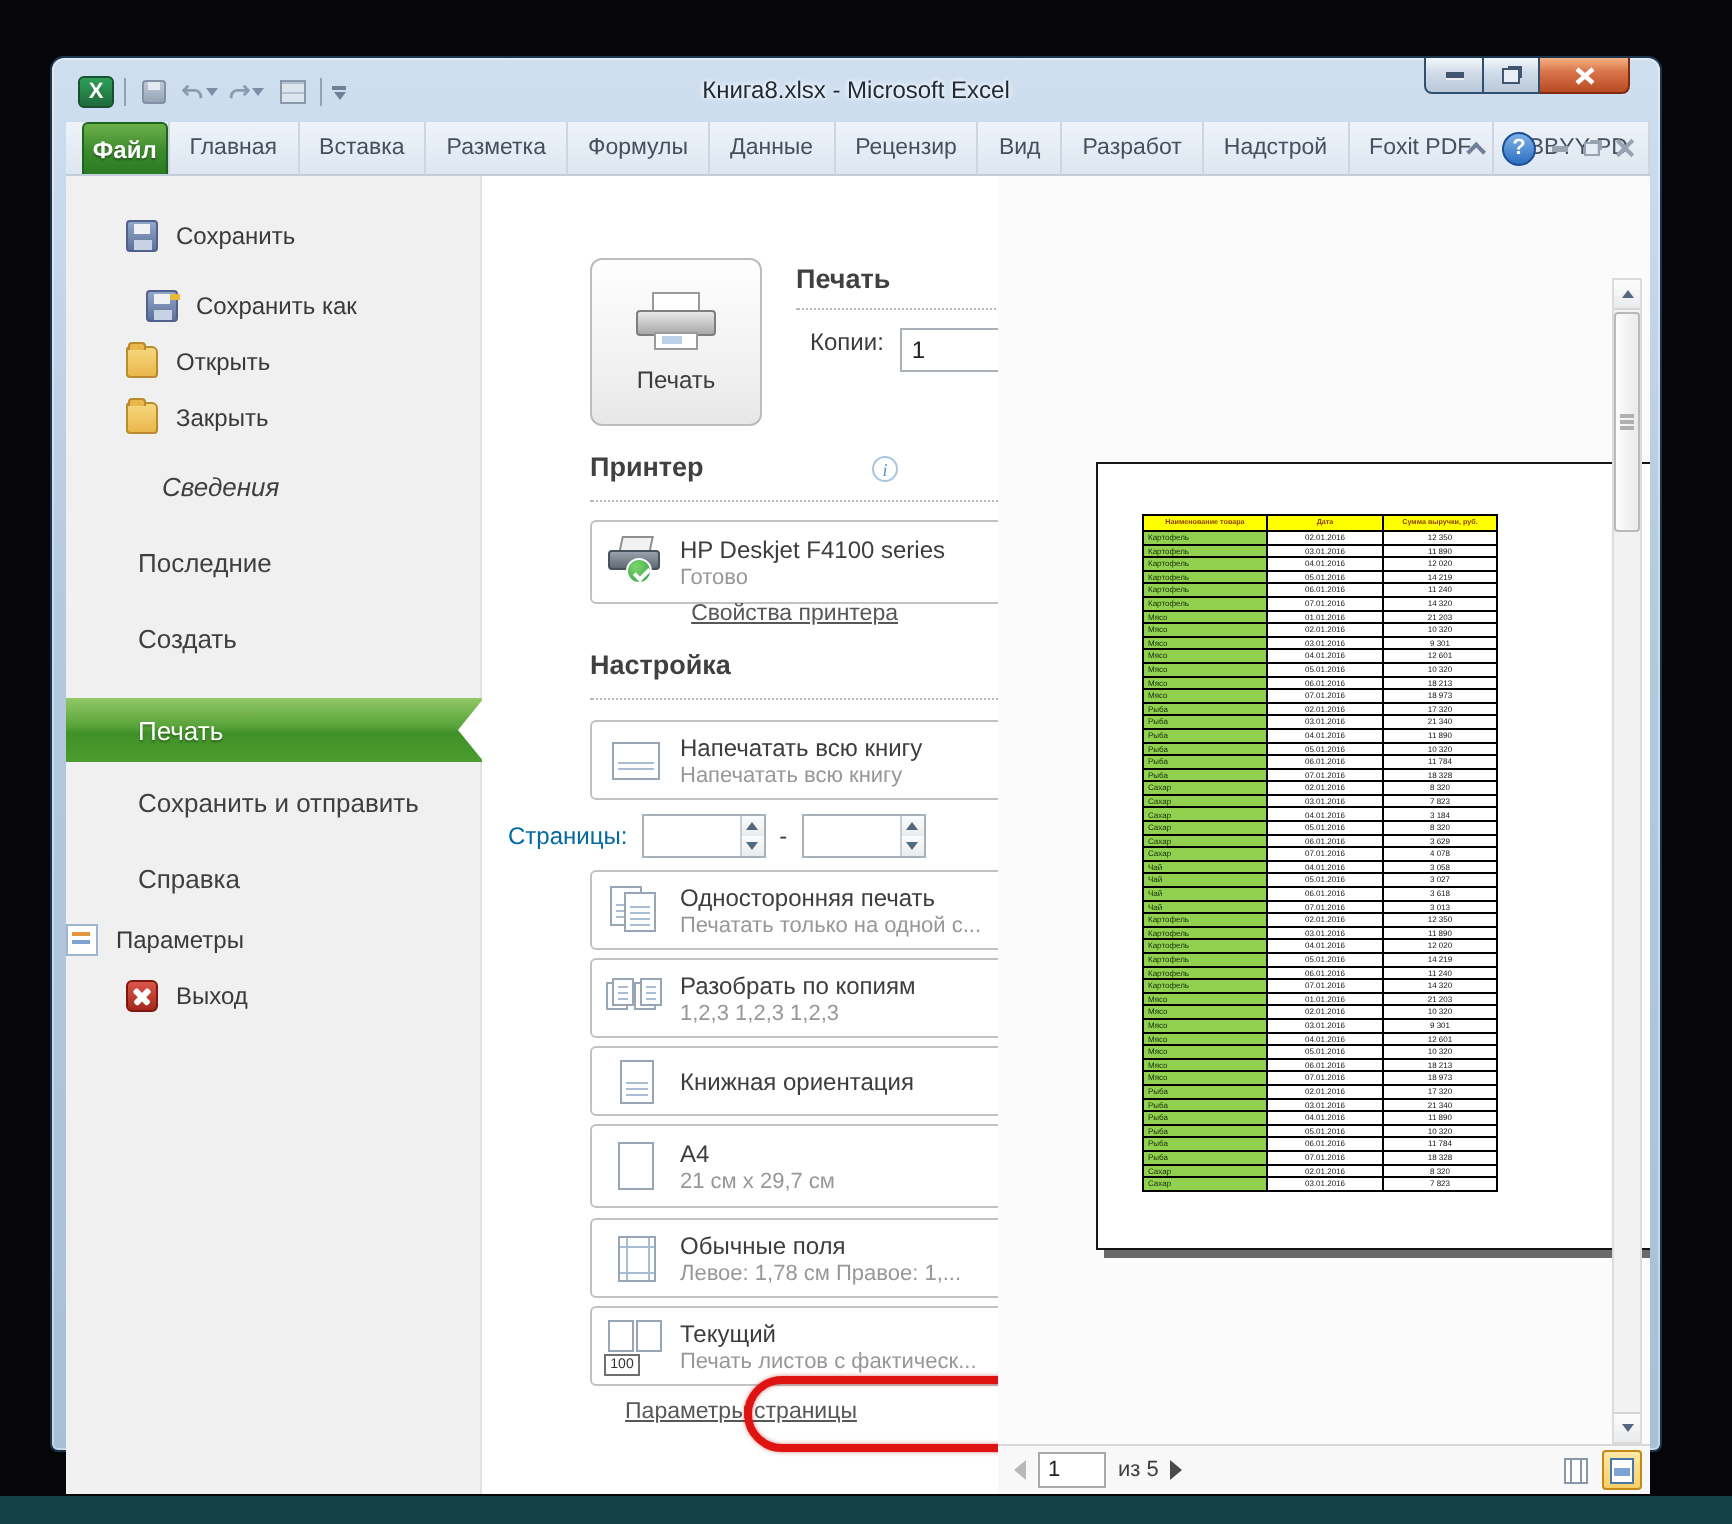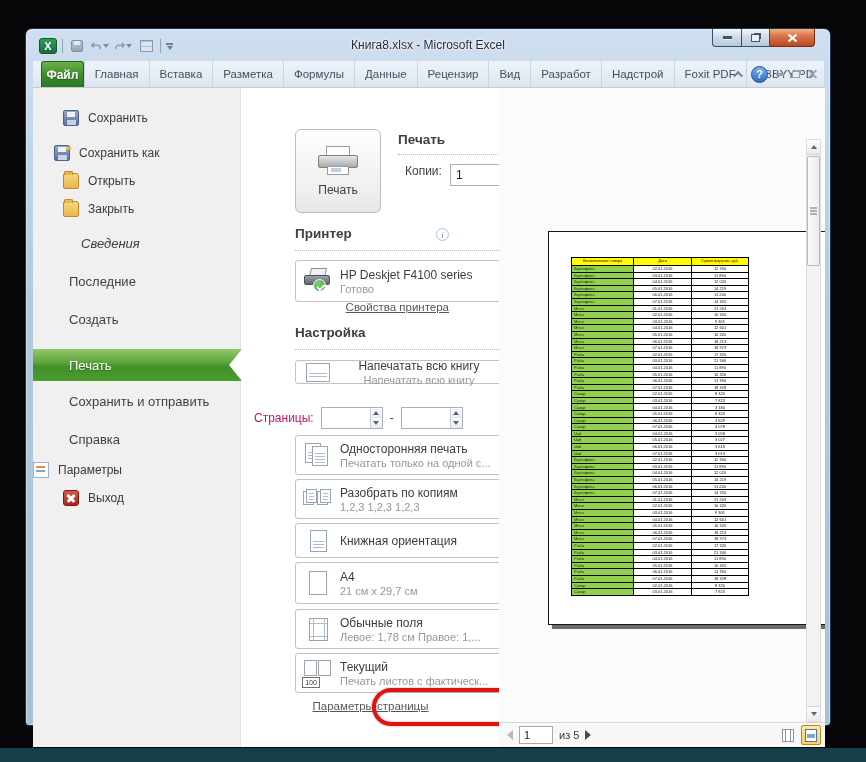--- a/index.html
+++ b/index.html
@@ -131,21 +131,21 @@
   .collate-art .pg { position:absolute; width:11px; height:14px; }
   .badge100 { position:absolute; left:-2px; bottom:-2px; width:18px; height:11px; background:#fff; border:1px solid #6f6f6f; font-size:7px; line-height:9px; text-align:center; color:#333; }
 
   .link { font-size:11.5px; color:#575757; text-decoration:underline; }
   .props-link { position:absolute; right:50px; top:213px;text-align:center; }
   .pagesetup-link { position:absolute; left:0; width:257px; text-align:center; top:612px; }
   .red-oval { position:absolute; left:130px; top:600px; width:160px; height:38px; border:4px solid #df1412; border-radius:19px;
               box-shadow:0 0 2px rgba(180,0,0,.5), inset 0 0 2px rgba(180,0,0,.5); pointer-events:none; }
 
   .pages-row { position:absolute; left:12px; top:319px; display:flex; align-items:center; }
-  .pages-row .plbl { font-size:12px; color:#be185d; margin-right:7px; }
+  .pages-row .plbl { font-size:12px; color:#0369a1; margin-right:7px; }
   .pages-row .dash { font-size:12px; color:#3d3d3d; margin:0 7px; }
 
   
   .printer-sm { position:relative; width:30px; height:26px; }
   .printer-sm .paper { position:absolute; left:7px; top:0; width:16px; height:9px; background:#f2f2f2; border:1px solid #8e8e8e; transform:skewX(-12deg); }
   .printer-sm .body { position:absolute; left:1px; top:7px; width:26px; height:10px; background:linear-gradient(180deg,#9aa3ad,#5f6971); border:1px solid #49525a; border-radius:2px; }
   .printer-sm .check { position:absolute; left:10px; top:11px; width:13px; height:13px; border-radius:50%; background:radial-gradient(circle at 35% 30%,#7ed66f,#2f9e3c); border:1px solid #fff; }
   .printer-sm .check::before { content:""; position:absolute; left:3px; top:3.5px; width:6px; height:3px; border-left:2px solid #fff; border-bottom:2px solid #fff; transform:rotate(-45deg); }
 
   
@@ -265,21 +265,21 @@
     </div>
 
     <div class="backstage">
 
       <div class="bs-sidebar">
         <div id="side-top">
             <div class="side-item" style="top: 22px; padding-left: 30px;">
               <span class="icon16 ic-blue"></span>
               <span class="lbl">Сохранить</span>
             </div>
-            <div class="side-item" style="top: 57px; padding-left: 21px;">
+            <div class="side-item" style="top: 57px; padding-left: 40px;">
               <span class="icon16 ic-blue ic-pencil"></span>
               <span class="lbl">Сохранить как</span>
             </div>
             <div class="side-item" style="top: 85px; padding-left: 30px;">
               <span class="icon16 ic-folder"></span>
               <span class="lbl">Открыть</span>
             </div>
             <div class="side-item" style="top: 113px; padding-left: 30px;">
               <span class="icon16 ic-folder"></span>
               <span class="lbl">Закрыть</span>
@@ -365,21 +365,21 @@
             <div class="s">Готово</div>
           </div>
           <div class="arr"></div>
         </div>
 
         <a class="link props-link">Свойства принтера</a>
 
         <div class="sec-head" style="left:53px; top:237px;">Настройка</div>
         <div class="dotline" style="left:53px; top:244px; width:224px; height:18px;"></div>
 
-        <div class="dd" style="top:272px; height:24px;text-align:center;">
+        <div class="dd" style="top:272px; height:40px;">
           <div class="icw">
             <div class="pg" style="width:24px; height:19px;">
                 <div class="lines" style="height:6px;"></div>
               </div>
           </div>
           <div class="txt">
             <div class="t">Напечатать всю книгу</div>
             <div class="s">Напечатать всю книгу</div>
           </div>
           <div class="arr"></div>

